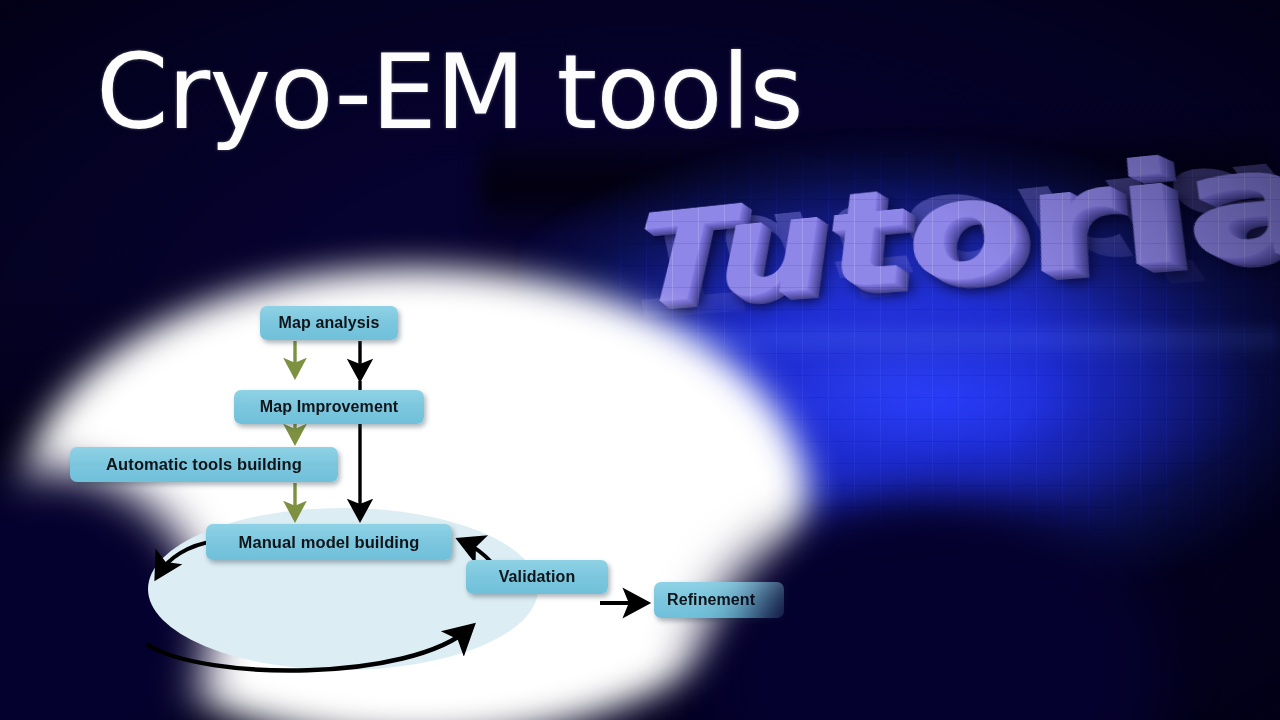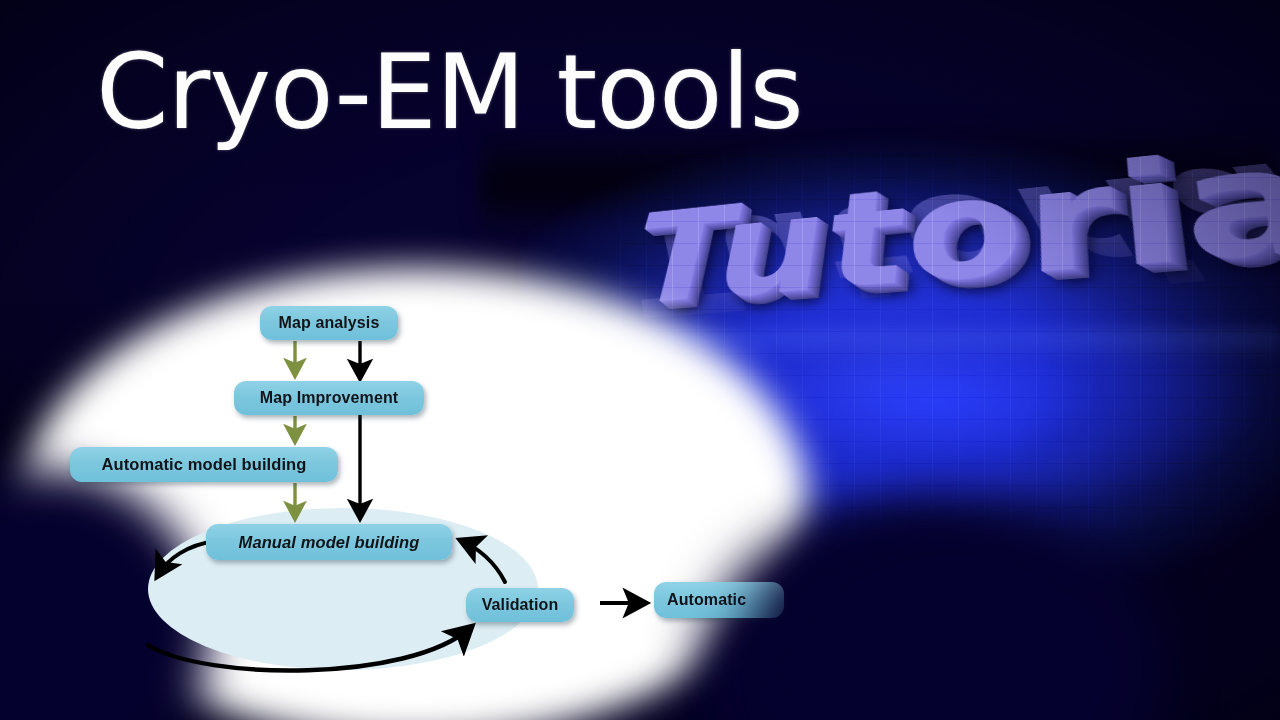--- a/index.html
+++ b/index.html
@@ -75,32 +75,32 @@
     border-radius:50%;background:#fff;filter:blur(17px);}
 
   
   .diagram{position:absolute;left:0;top:0;width:840px;height:720px;}
 
   .cycle-ell{position:absolute;left:148px;top:508px;width:390px;height:162px;
     border-radius:50%;background:#dcedf3;}
 
   .node{position:absolute;box-sizing:border-box;
     background:linear-gradient(180deg,#8fd2e6 0%,#7cc7de 48%,#6fc0da 100%);
-    border-radius:12px;color:#101418;font-weight:bold;
+    border-radius:7px;color:#101418;font-weight:bold;
     font-family:"Liberation Sans","DejaVu Sans",sans-serif;
     display:flex;align-items:center;justify-content:center;
     box-shadow:2px 3px 5px rgba(40,60,75,.38);
     letter-spacing:.1px;white-space:nowrap;}
 
   #n-map-analysis  {left:260px;top:306px;width:138px;height:34px;font-size:16px;}
-  #n-map-improve   {left:234px;top:381px;width:190px;height:34px;font-size:16px;}
+  #n-map-improve   {left:234px;top:390px;width:190px;height:34px;font-size:16px;}
   #n-auto-build    {left:70px;top:447px;width:268px;height:35px;font-size:16.5px;}
-  #n-manual-build  {left:206px;top:524px;width:246px;height:36px;font-size:16.5px;font-style:italic;}
+  #n-manual-build  {left:206px;top:524px;width:246px;height:36px;font-size:16.5px;}
   #n-refinement    {left:78px;top:588px;width:126px;height:34px;font-size:16px;}
-  #n-validation    {left:466px;top:588px;width:108px;height:34px;font-size:16px;}
+  #n-validation    {left:466px;top:560px;width:142px;height:34px;font-size:16px;}
   #n-deposition    {left:654px;top:582px;width:130px;height:36px;font-size:16px;
                     justify-content:flex-start;padding-left:13px;}
 
   .svg-arrows{position:absolute;left:0;top:0;width:840px;height:720px;overflow:visible;}
 
   
   .spot-mask-l{position:absolute;left:-120px;top:470px;width:330px;height:330px;
     border-radius:50%;background:#05012e;filter:blur(22px);}
   .spot-mask-r{position:absolute;left:700px;top:520px;width:360px;height:300px;
     border-radius:50%;background:#05012e;filter:blur(26px);}
@@ -159,22 +159,22 @@
 
       <path d="M148,645 C205,681 410,682 470,628" stroke="#000" stroke-width="4.4" fill="none" stroke-linecap="round" marker-end="url(#ahB)"></path>
 
       <path d="M505,582 C495,562 478,548 462,541" stroke="#000" stroke-width="4" fill="none" stroke-linecap="round" marker-end="url(#ahB)"></path>
 
       <path d="M600,603 L644,603" stroke="#000" stroke-width="4" fill="none" marker-end="url(#ahB)"></path>
     </svg>
 
     <div class="node" id="n-map-analysis">Map analysis</div>
     <div class="node" id="n-map-improve">Map Improvement</div>
-    <div class="node" id="n-auto-build">Automatic model building</div>
+    <div class="node" id="n-auto-build">Automatic tools building</div>
     <div class="node" id="n-manual-build">Manual model building</div>
     <div class="node" id="n-validation">Validation</div>
-    <div class="node" id="n-deposition">Automatic</div>
+    <div class="node" id="n-deposition">Refinement</div>
 
   </div>
 
   <div class="spot-mask-r" style="left:742px;top:500px;width:420px;height:340px;"></div>
 
 </div>
 
 </body></html>

